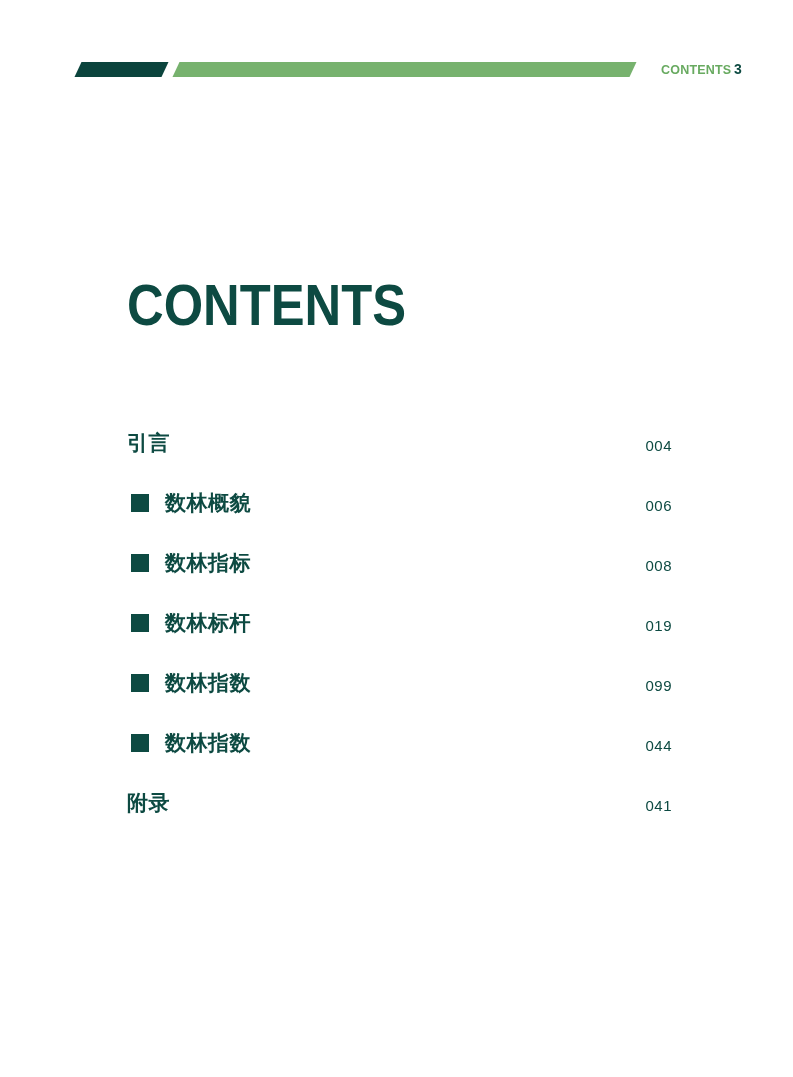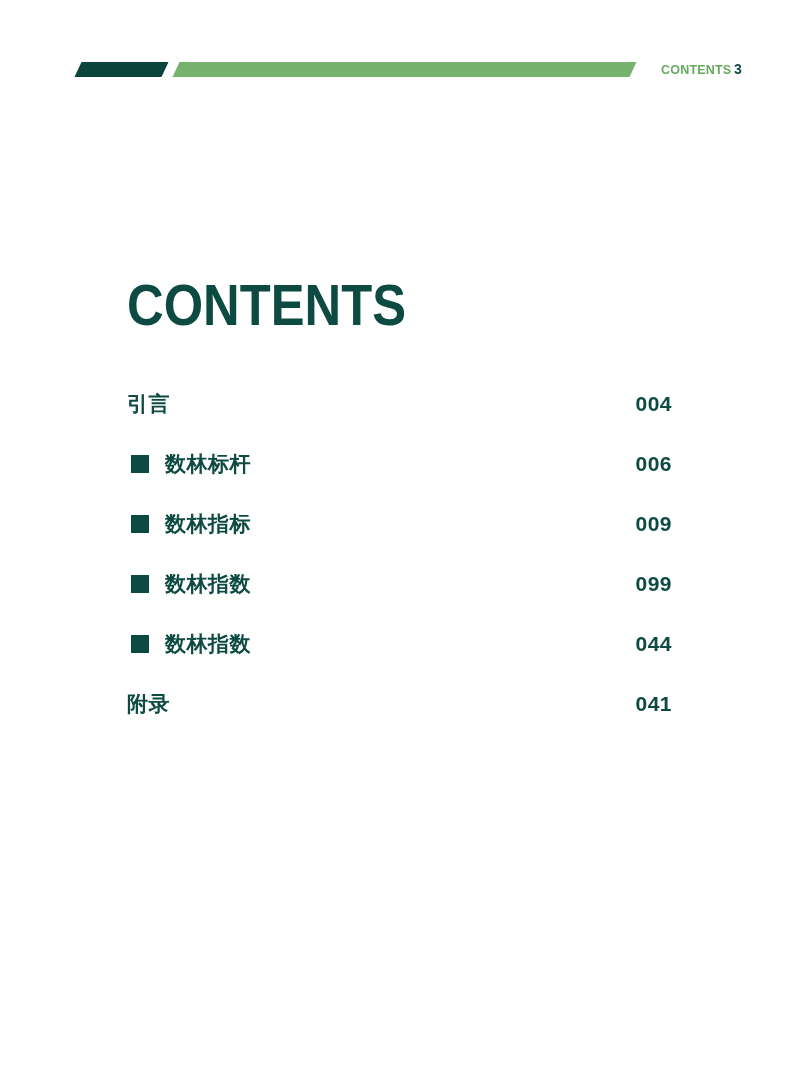--- a/index.html
+++ b/index.html
@@ -79,21 +79,21 @@
   
   .toc-list {
     position: absolute;
     left: 127px;
     top: 393px;
     width: 545px;
   }
   .toc-row {
     height: 60px;
     display: flex;
-    align-items: flex-start;
+    align-items: flex-end;
     justify-content: space-between;
   }
   .toc-left {
     display: flex;
     align-items: center;
   }
   .toc-bullet {
     width: 18px;
     height: 18px;
     margin-left: 4px;
@@ -103,22 +103,22 @@
   }
   .toc-label {
     font-size: 21px;
     font-weight: 700;
     letter-spacing: 0.5px;
     color: var(--teal);
     line-height: 1;
     white-space: nowrap;
   }
   .toc-page {
-    font-size: 21px;
-    font-weight: 700;
+    font-size: 15px;
+    font-weight: 400;
     letter-spacing: 0.5px;
     color: var(--teal);
     line-height: 1;
   }
 </style>
 </head>
 <body>
 
 <div class="page">
 
@@ -134,30 +134,37 @@
   <div class="toc-list">
       <div class="toc-row">
         <span class="toc-left">
           <span class="toc-label">引言</span>
         </span>
         <span class="toc-page">004</span>
       </div>
       <div class="toc-row">
         <span class="toc-left">
           <span class="toc-bullet"></span>
-          <span class="toc-label">数林标杆</span>
+          <span class="toc-label">数林概貌</span>
         </span>
         <span class="toc-page">006</span>
       </div>
       <div class="toc-row">
         <span class="toc-left">
           <span class="toc-bullet"></span>
           <span class="toc-label">数林指标</span>
         </span>
-        <span class="toc-page">009</span>
+        <span class="toc-page">008</span>
+      </div>
+      <div class="toc-row">
+        <span class="toc-left">
+          <span class="toc-bullet"></span>
+          <span class="toc-label">数林标杆</span>
+        </span>
+        <span class="toc-page">019</span>
       </div>
       <div class="toc-row">
         <span class="toc-left">
           <span class="toc-bullet"></span>
           <span class="toc-label">数林指数</span>
         </span>
         <span class="toc-page">099</span>
       </div>
       <div class="toc-row">
         <span class="toc-left">

